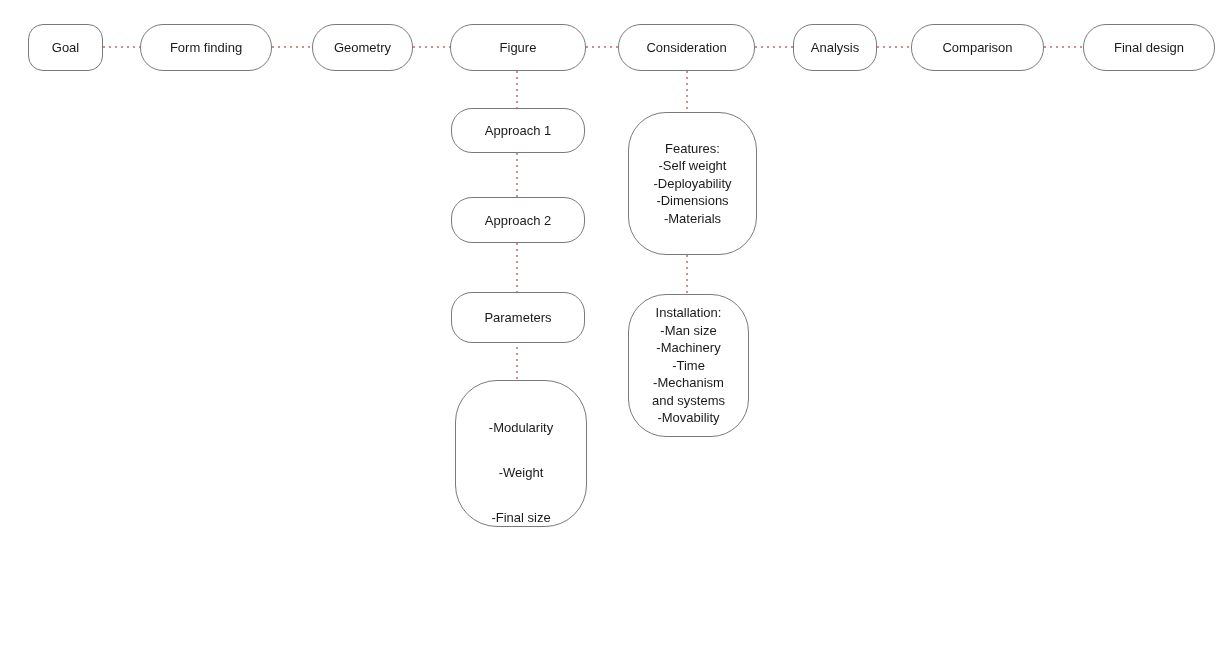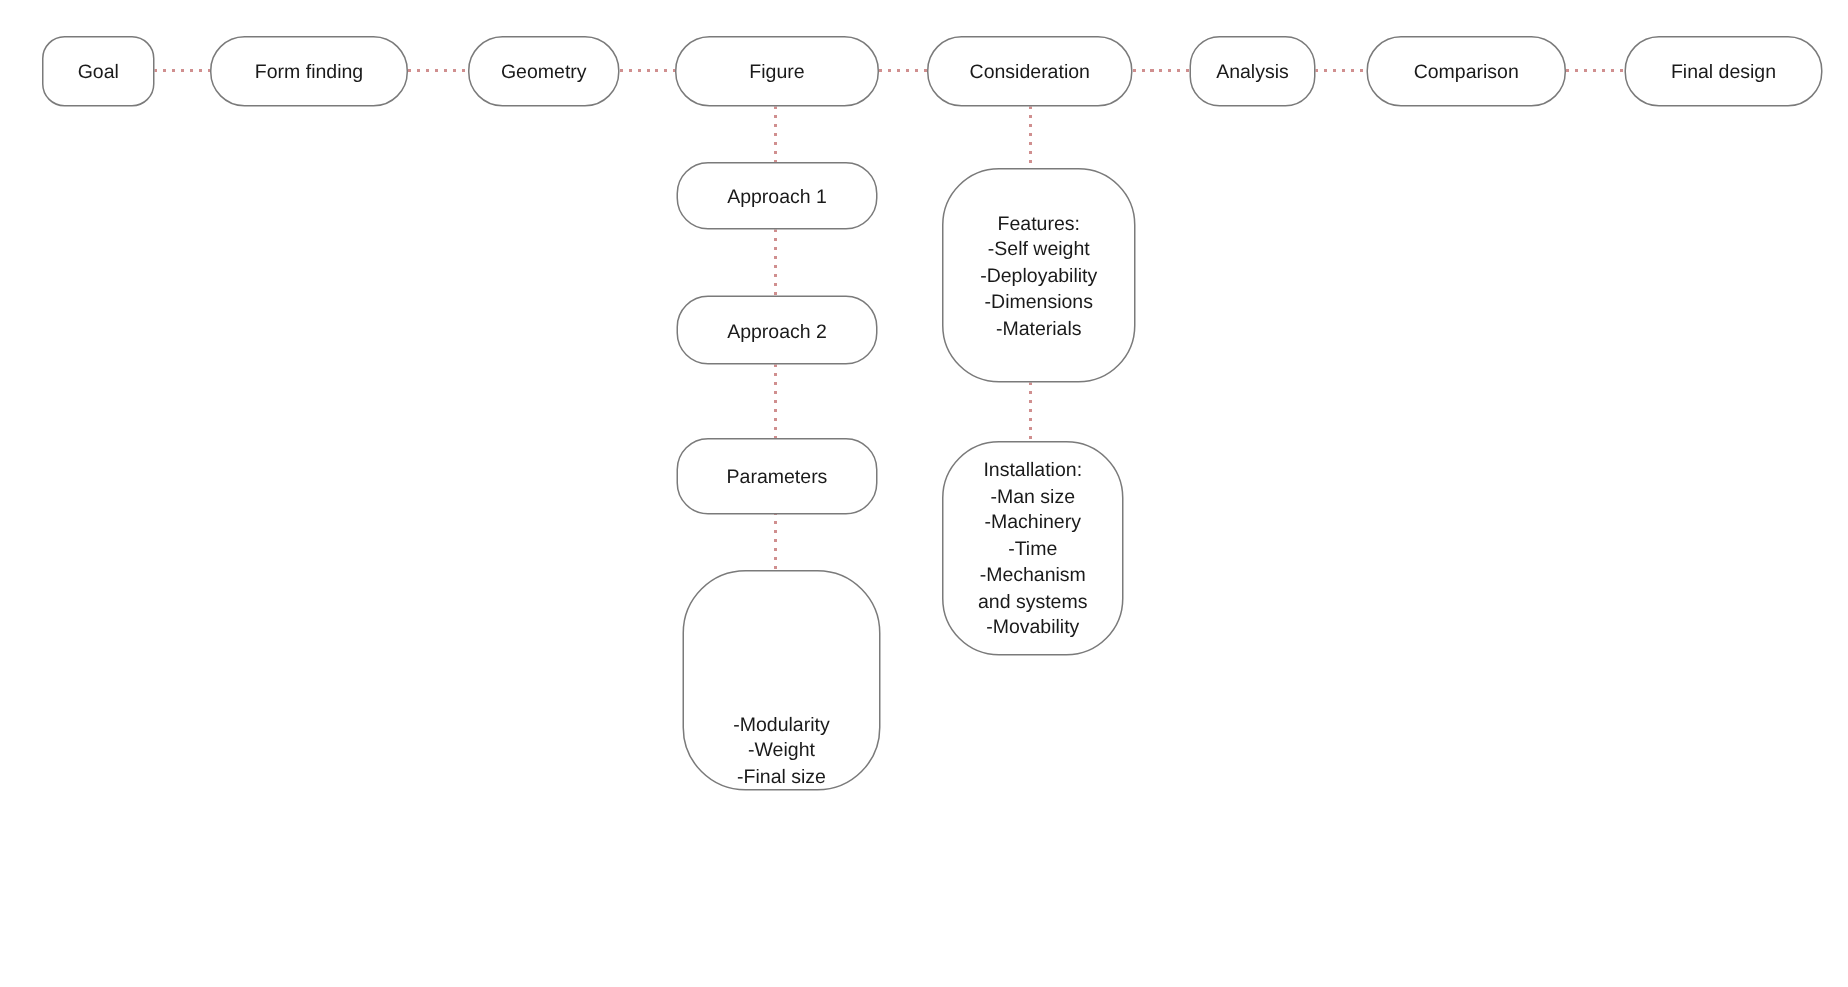--- a/index.html
+++ b/index.html
@@ -89,21 +89,21 @@
 
   <div class="node" style="left:451px;top:108px;width:134px;height:45px;border-radius:21px">
     <span>Approach 1</span>
   </div>
   <div class="node" style="left:451px;top:197px;width:134px;height:46px;border-radius:21px">
     <span>Approach 2</span>
   </div>
   <div class="node" style="left:451px;top:292px;width:134px;height:51px;border-radius:21px">
     <span>Parameters</span>
   </div>
-  <div class="node listbox" style="left:455px;top:380px;width:132px;height:147px;border-radius:42px;padding-top:38px;justify-content:flex-end">
+  <div class="node listbox" style="left:455px;top:380px;width:132px;height:147px;border-radius:42px;padding-top:38px;justify-content:space-between">
     <div>-Modularity</div>
     <div>-Weight</div>
     <div>-Final size</div>
   </div>
 
   <div class="node listbox" style="left:628px;top:112px;width:129px;height:143px;border-radius:38px">
     <div>Features:</div>
     <div>-Self weight</div>
     <div>-Deployability</div>
     <div>-Dimensions</div>

